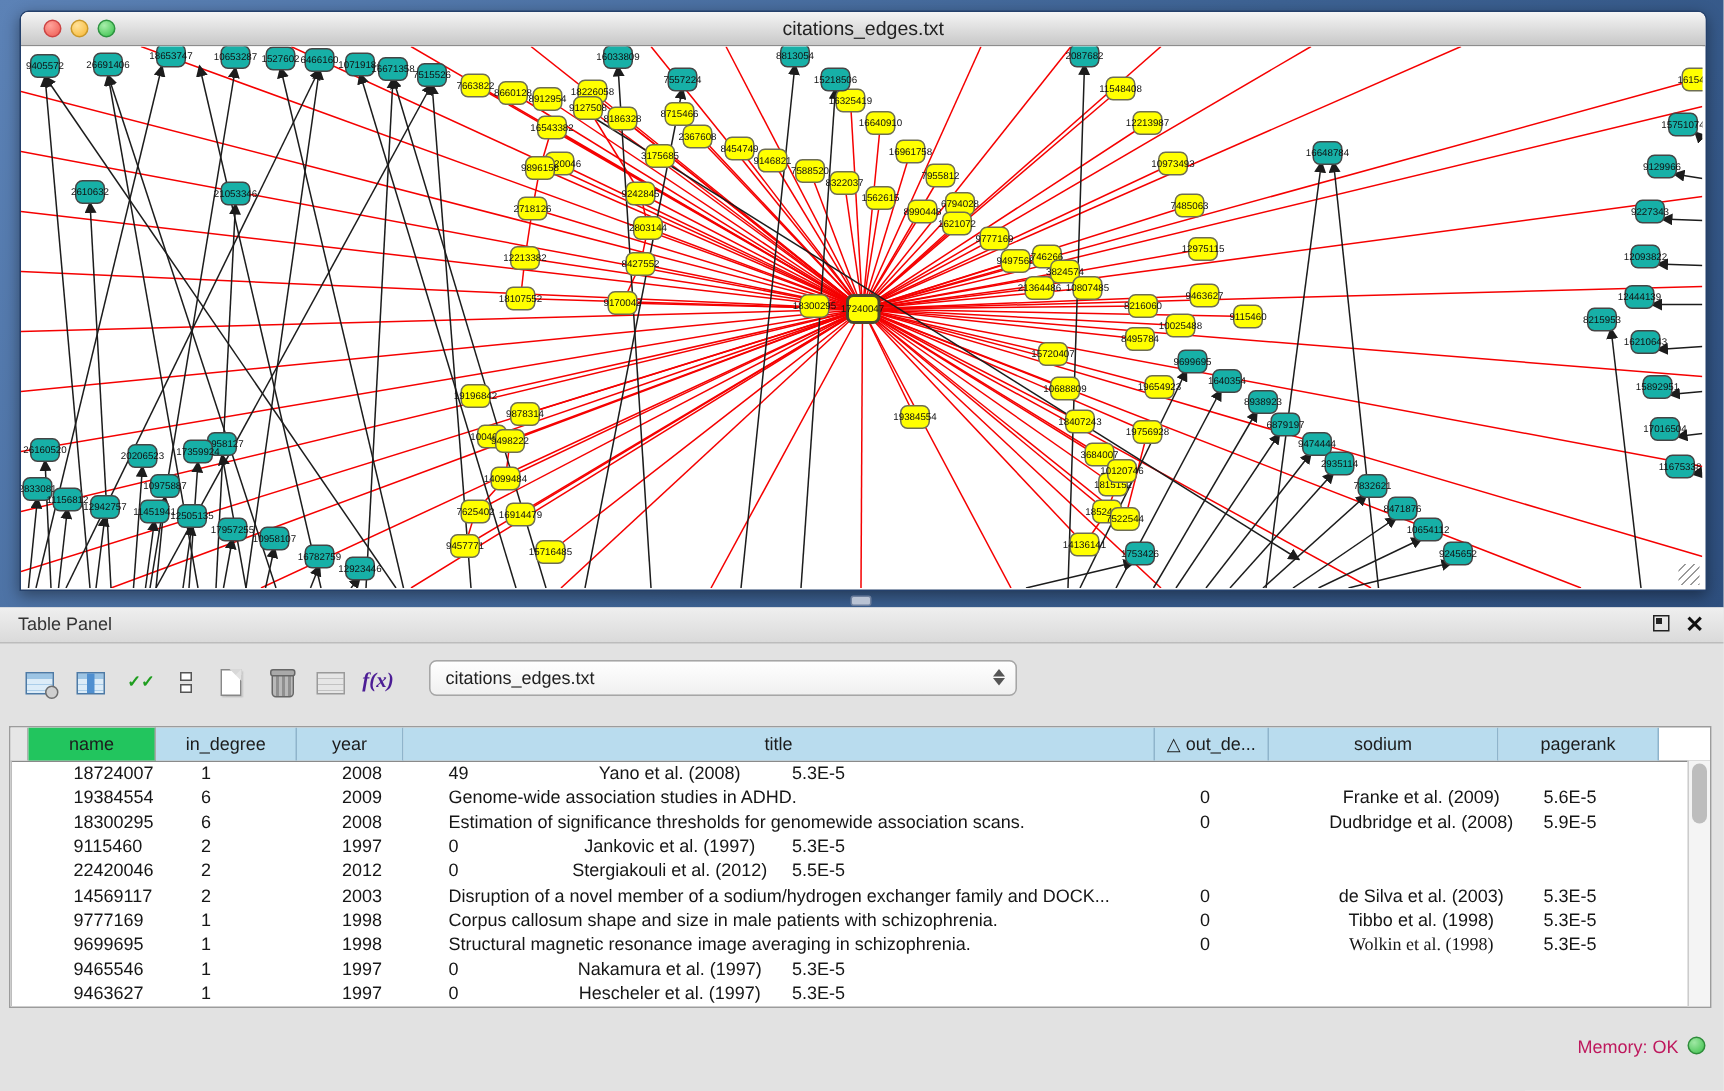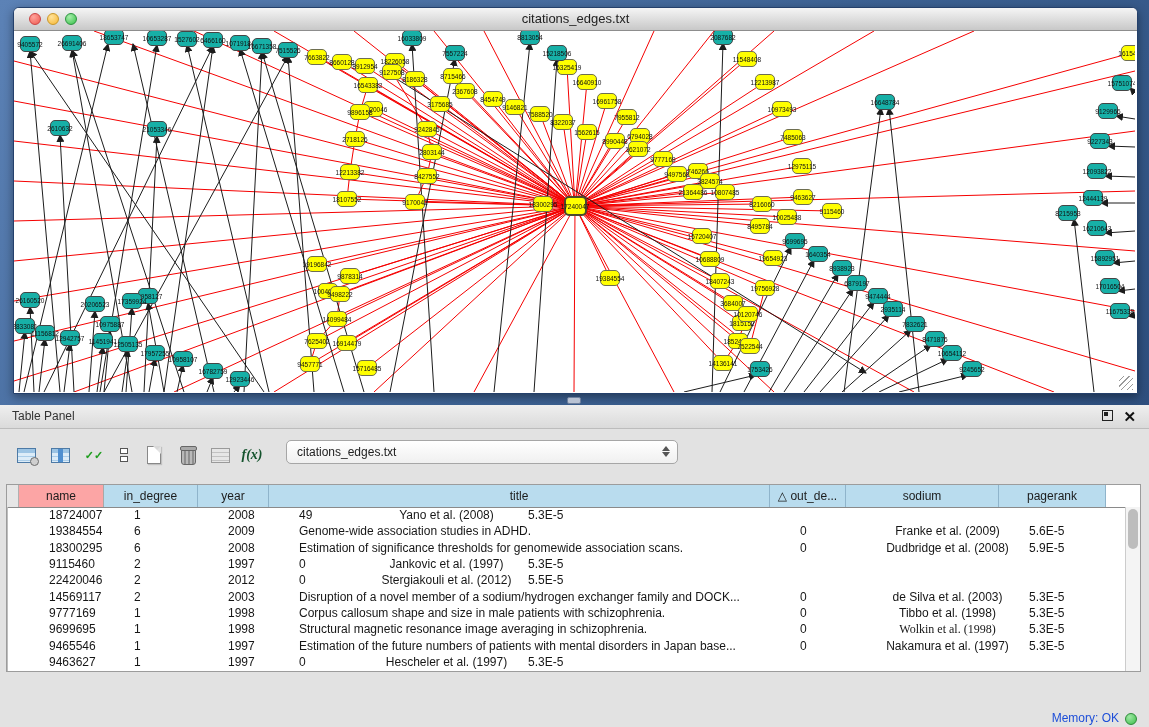--- a/index.html
+++ b/index.html
@@ -51,52 +51,52 @@
       background:#cfcfcf;border:1.5px solid #6d6d6d;box-sizing:border-box;}
   .ic-tbl.col::after{content:"";position:absolute;left:6px;top:0;width:5px;height:13px;background:#4f8fd0;}
   .ic-tbl.gray{border-color:#9a9a9a;background:repeating-linear-gradient(#e6e6e6 0 3px,#c2c2c2 3px 4px);}
   .ic-checks{font-size:11px;line-height:9px;color:#1f9e1f;font-weight:bold;}
   .ic-rows span{display:block;width:8px;height:6px;border:1.2px solid #555;margin:1.5px 0;box-sizing:border-box;background:#fff;}
   .ic-doc{width:14px;height:18px;background:#fff;border:1px solid #888;box-sizing:border-box;position:relative;box-shadow:1px 1px 1px rgba(0,0,0,.15);}
   .ic-doc::after{content:"";position:absolute;right:-1px;top:-1px;border:4px solid;border-color:#d8d8d8 #e2e2e2 transparent transparent;}
   .ic-trash{position:relative;width:13px;height:14px;background:repeating-linear-gradient(90deg,#b9b9b9 0 2px,#8f8f8f 2px 4px);
       border:1px solid #666;border-radius:2px 2px 3px 3px;margin-top:4px;}
   .ic-trash::before{content:"";position:absolute;left:-2px;top:-4px;width:15px;height:3px;background:#a9a9a9;border:1px solid #666;border-radius:2px;}
-  .ic-fx{font-family:"Liberation Serif",serif;font-style:italic;font-size:14px;font-weight:bold;color:#14532d;}
+  .ic-fx{font-family:"Liberation Serif",serif;font-style:italic;font-size:14px;font-weight:bold;color:#4c1d95;}
   .combo{position:absolute;left:286px;top:12px;width:392px;height:24px;box-sizing:border-box;
          background:linear-gradient(#ffffff,#f0f0f0);border:1px solid #a6a6a6;border-radius:5px;
          font-size:12px;line-height:22px;padding-left:10px;color:#222;}
   .combo .arrows{position:absolute;right:7px;top:4px;width:8px;}
   .combo .arrows i{display:block;width:0;height:0;border-left:4px solid transparent;border-right:4px solid transparent;margin:1px 0;}
   .combo .arrows .up{border-bottom:5px solid #555;}
   .combo .arrows .dn{border-top:5px solid #555;}
 
   
   .tbl{position:absolute;left:6px;top:79px;width:1135px;height:188px;background:#fff;
        border:1px solid #9c9c9c;box-sizing:border-box;overflow:hidden;}
   .thead{display:flex;height:22px;border-bottom:1px solid #8a8a8a;}
   .th{box-sizing:border-box;border-right:1px solid #8fb4cb;background:#b9dcee;
       font-size:12px;display:flex;align-items:center;justify-content:center;color:#1c1c1c;}
-  .th.gcol{background:#fca5a5;border-right:1px solid #a8a8a8;}
+  .th.gcol{background:#22c55e;border-right:1px solid #a8a8a8;}
   .corner{width:12px;background:#e6e6e6;border-right:1px solid #b0b0b0;box-sizing:border-box;}
   .tbody{position:absolute;left:0;top:22px;right:15px;bottom:0;display:flex;}
   .rowhdr{width:12px;background:#ececec;border-right:1px solid #bdbdbd;box-sizing:border-box;}
   .rows{flex:1;}
   .trow{display:flex;height:16.3px;align-items:center;margin-left:36px;}
   .td{box-sizing:border-box;padding:0 5px;font-size:12px;white-space:nowrap;overflow:hidden;color:#161616;}
   .vsb{position:absolute;right:0;top:22px;bottom:0;width:15px;background:#f4f4f4;border-left:1px solid #cccccc;box-sizing:border-box;}
   .vsb .thumb{position:absolute;left:2px;top:2px;width:10px;height:40px;background:#bdbdbd;border-radius:6px;}
 
   
   .tabs{position:absolute;left:50%;transform:translateX(-50%);top:271px;display:flex;
         border:1px solid #9d9d9d;border-radius:5px;overflow:hidden;background:#fcfcfc;box-shadow:0 1px 0 rgba(255,255,255,.7);}
   .tab{font-size:12.5px;padding:3px 14px;color:#222;border-right:1px solid #c2c2c2;}
   .tab:last-child{border-right:none;}
   .tab.sel{background:linear-gradient(#8d8d8d,#757575);color:#f1f1f1;}
-  .status{position:absolute;right:12px;bottom:2px;display:flex;align-items:flex-end;font-size:12px;color:#1d4ed8;}
+  .status{position:absolute;right:12px;bottom:22px;display:flex;align-items:flex-start;font-size:12px;color:#be185d;}
   .memdot{width:12px;height:12px;border-radius:50%;margin-left:6px;
           background:radial-gradient(circle at 35% 30%,#9fe8a4,#3dbf4b);border:1px solid #2e8b3a;box-sizing:border-box;}
 </style>
 </head>
 <body>
 
 <div class="desktop">
   <div class="gwin">
     <div class="titlebar">
       <span class="tl r"></span>
@@ -796,21 +796,20 @@
             <div class="td" style="width: 71px; text-align: left;">1998</div>
             <div class="td" style="width: 501px; text-align: left;">Structural magnetic resonance image averaging in schizophrenia.</div>
             <div class="td" style="width: 76px; text-align: left;">0</div>
             <div class="td" style="width: 153px; text-align: center; font-family: Liberation Serif, serif;">Wolkin et al. (1998)</div>
             <div class="td" style="width: 107px; text-align: left;">5.3E-5</div>
           </div>
           <div class="trow">
             <div class="td" style="width: 85px; text-align: left;">9465546</div>
             <div class="td" style="width: 94px; text-align: left;">1</div>
             <div class="td" style="width: 71px; text-align: left;">1997</div>
-            <div class="td" style="width: 501px; text-align: left;">Estimation of the future numbers of patients with mental disorders in Japan base...</div>
             <div class="td" style="width: 76px; text-align: left;">0</div>
             <div class="td" style="width: 153px; text-align: center;">Nakamura et al. (1997)</div>
             <div class="td" style="width: 107px; text-align: left;">5.3E-5</div>
           </div>
           <div class="trow">
             <div class="td" style="width: 85px; text-align: left;">9463627</div>
             <div class="td" style="width: 94px; text-align: left;">1</div>
             <div class="td" style="width: 71px; text-align: left;">1997</div>
             <div class="td" style="width: 76px; text-align: left;">0</div>
             <div class="td" style="width: 153px; text-align: center;">Hescheler et al. (1997)</div>

